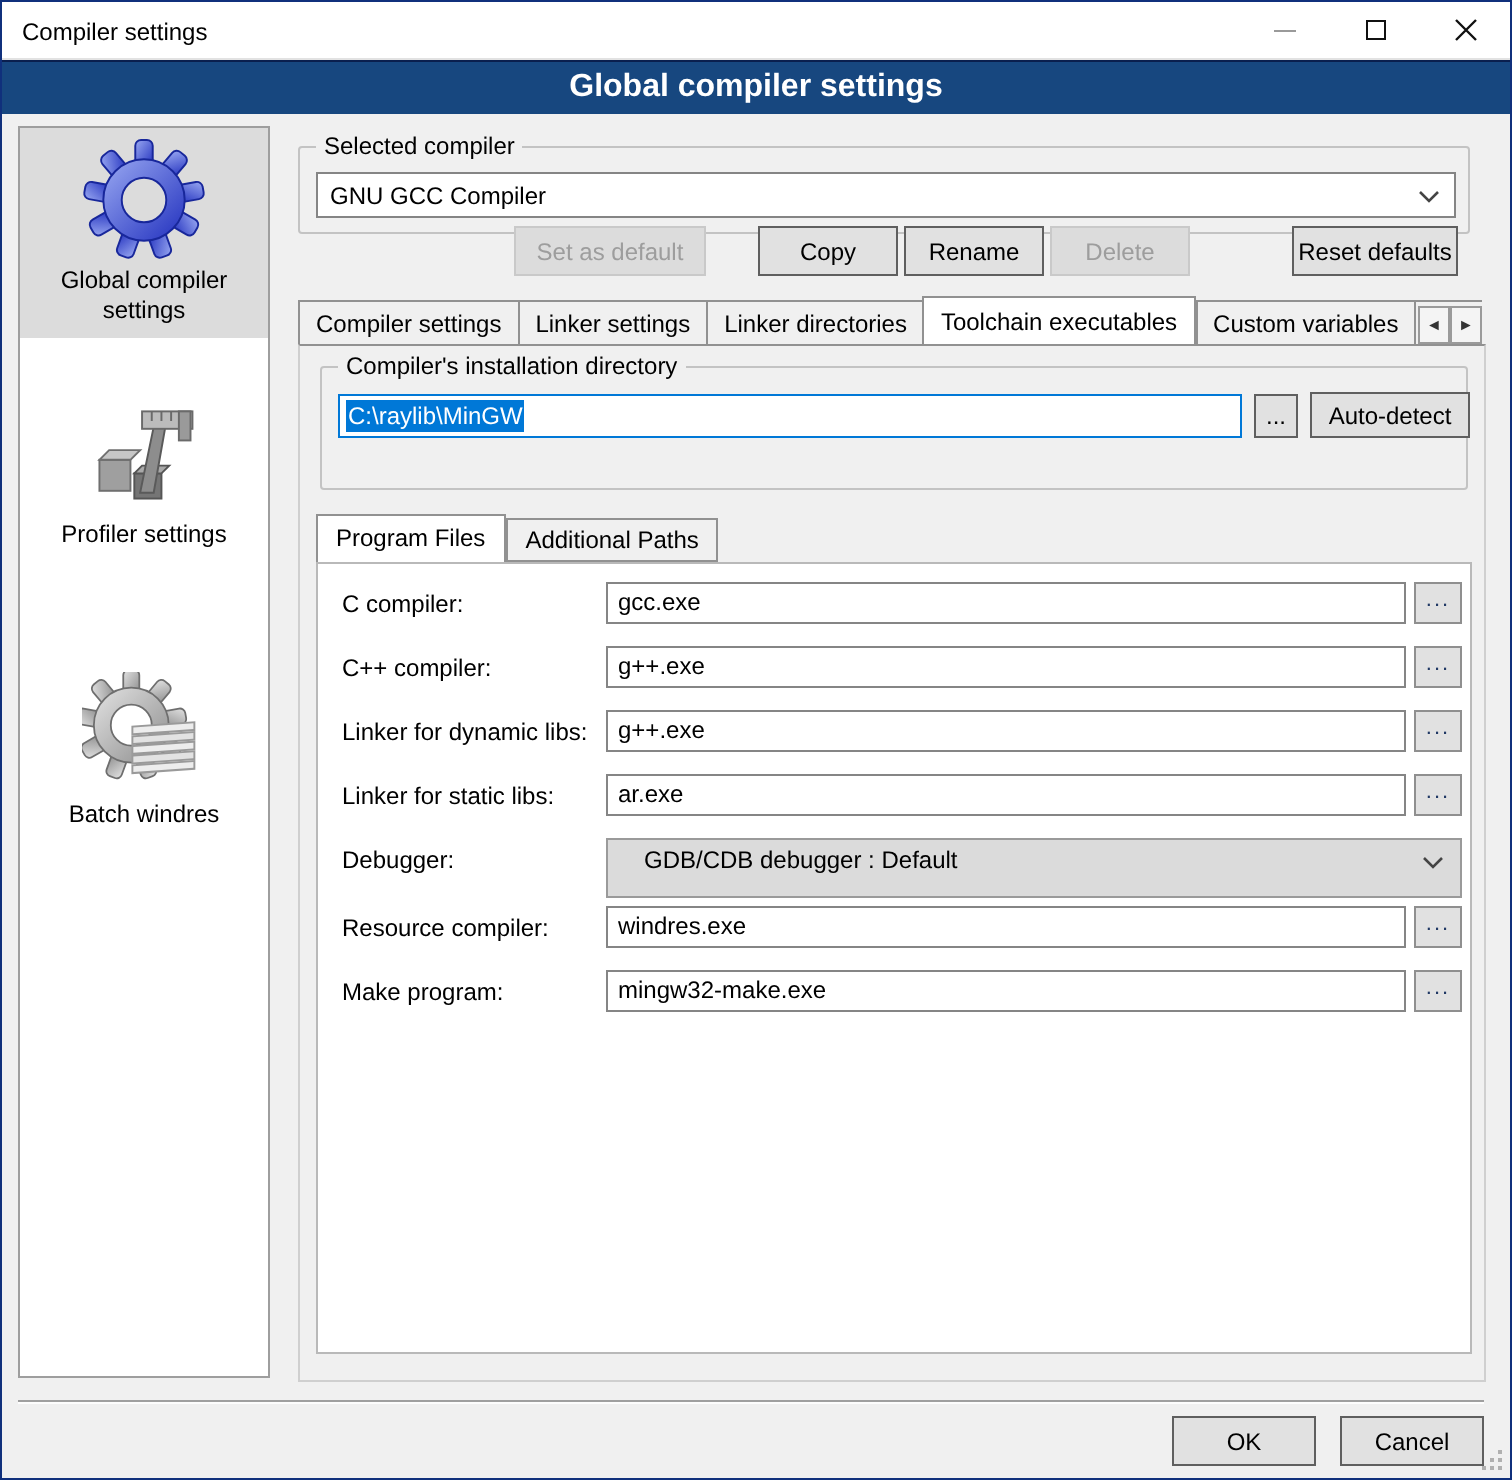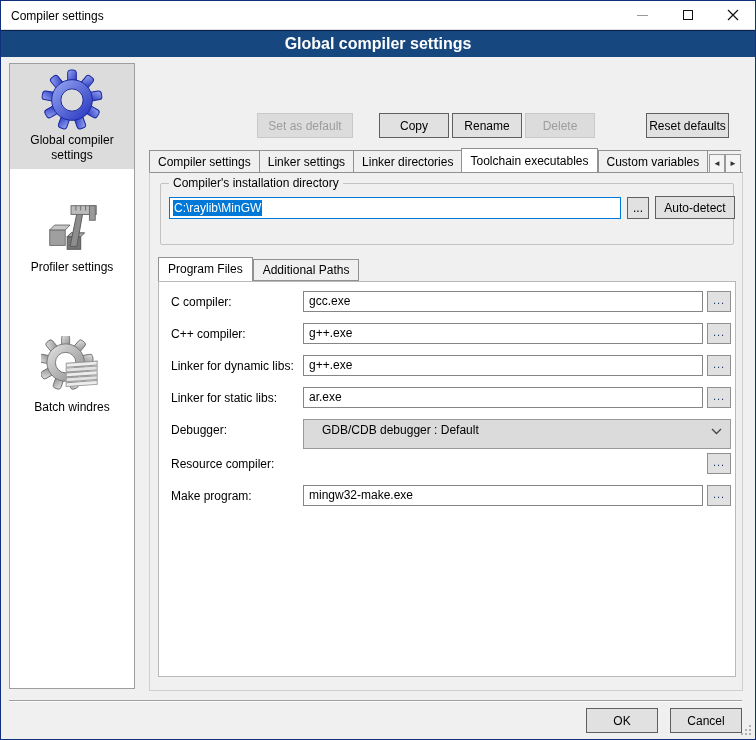--- a/index.html
+++ b/index.html
@@ -169,20 +169,29 @@
               <rect x="26" y="35" width="32" height="4" fill="#e2e2e2" stroke="#9a9a9a" transform="skewY(-4)"></rect>
               <rect x="26" y="40" width="32" height="4" fill="#ededed" stroke="#9a9a9a" transform="skewY(-4)"></rect>
               <rect x="26" y="45" width="32" height="4" fill="#e2e2e2" stroke="#9a9a9a" transform="skewY(-4)"></rect>
               <rect x="26" y="50" width="32" height="4" fill="#ededed" stroke="#9a9a9a" transform="skewY(-4)"></rect>
             </g>
           </svg></span>
         <span class="lbl">Batch windres</span>
       </div>
     </div>
 
+  <div class="groupbox group-compiler">
+    <span class="legend">Selected compiler</span>
+    <div class="combo combo-compiler">
+      <span>GNU GCC Compiler</span>
+      <svg class="chev" width="11" height="7" viewBox="0 0 11 7">
+          <path d="M1 1 L5.5 5.5 L10 1" stroke="#444" stroke-width="1.3" fill="none"></path>
+        </svg>
+    </div>
+  </div>
 
   <div class="row-btns" id="compilerButtons">
       <div class="btn disabled" style="left: 256px; width: 96px;">Set as default</div>
       <div class="btn" style="left: 378px; width: 70px;">Copy</div>
       <div class="btn" style="left: 451px; width: 70px;">Rename</div>
       <div class="btn disabled" style="left: 524px; width: 70px;">Delete</div>
       <div class="btn" style="left: 645px; width: 83px;">Reset defaults</div>
     </div>
 
   <div class="tabstrip" id="tabstrip"><div class="tab">Compiler settings</div><div class="tab">Linker settings</div><div class="tab">Linker directories</div><div class="tab active">Toolchain executables</div><div class="tab">Custom variables</div><div class="tab clipped">Build options</div><span class="tab-arrows"><span class="tab-arrow">◄</span><span class="tab-arrow">►</span></span></div>
@@ -222,20 +231,21 @@
           <div class="fbrowse">...</div>
         </div>
         <div class="frow selrow">
           <span class="flabel">Debugger:</span>
           <div class="fselect"><span>GDB/CDB debugger : Default</span><svg class="chev" width="11" height="7" viewBox="0 0 11 7">
               <path d="M1 1 L5.5 5.5 L10 1" stroke="#444" stroke-width="1.3" fill="none"></path>
             </svg></div>
         </div>
         <div class="frow">
           <span class="flabel">Resource compiler:</span>
+          <div class="finput">windres.exe</div>
           <div class="fbrowse">...</div>
         </div>
         <div class="frow">
           <span class="flabel">Make program:</span>
           <div class="finput">mingw32-make.exe</div>
           <div class="fbrowse">...</div>
         </div>
       </div>
   </div>
 

